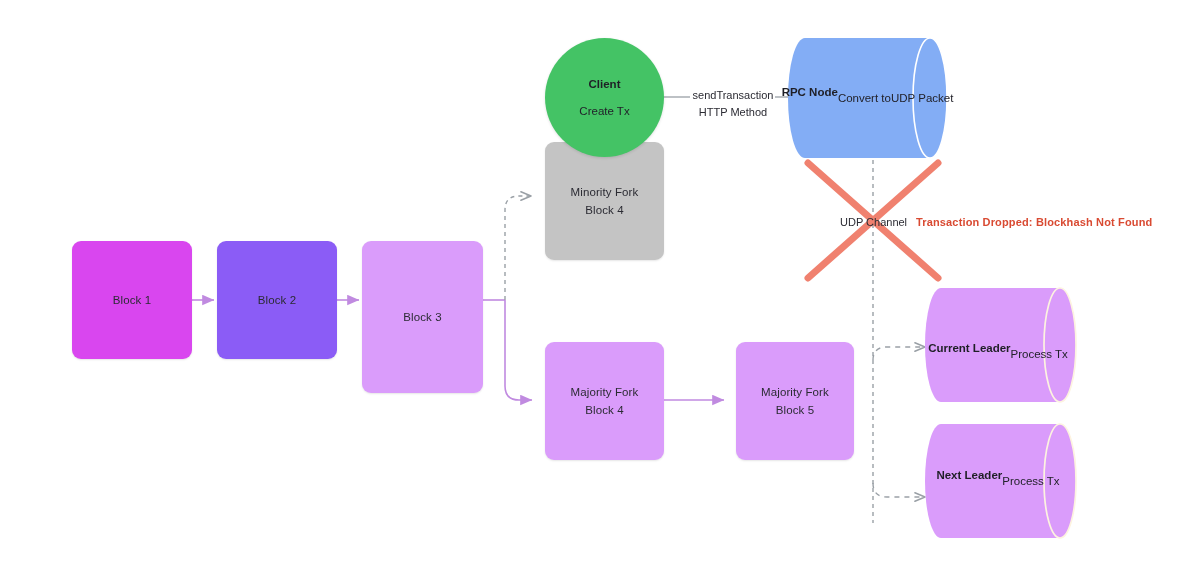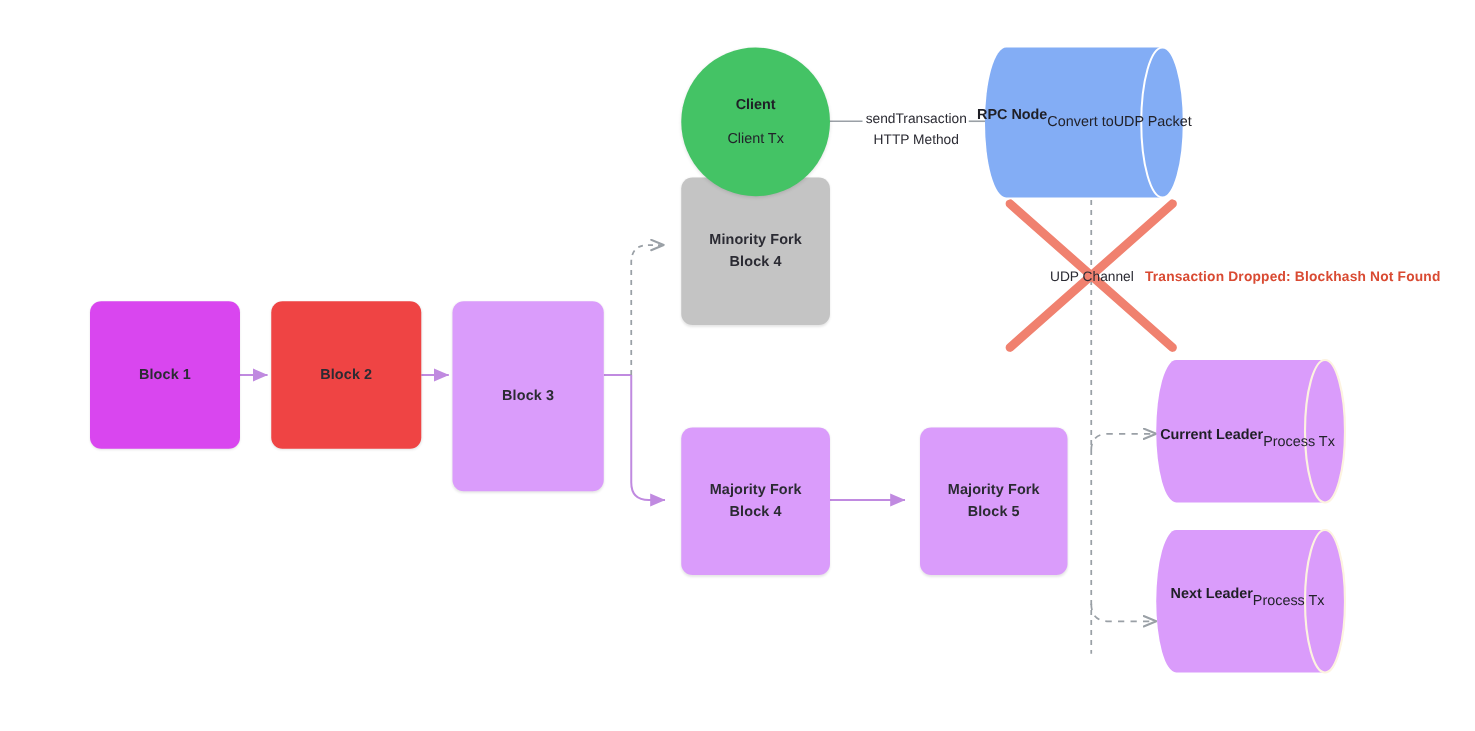--- a/index.html
+++ b/index.html
@@ -27,21 +27,20 @@
     position: absolute;
     box-sizing: border-box;
     display: flex;
     flex-direction: column;
     align-items: center;
     justify-content: center;
   }
   .block {
     border-radius: 9px;
     box-shadow: 0 1px 2px rgba(0,0,0,0.10);
-    font-weight: bold;
   }
   .block .ttl {
     font-size: 11.5px;
     color: #2b2b33;
     line-height: 18px;
     text-align: center;
     letter-spacing: 0.1px;
   }
   .block .sub {
     font-size: 11.5px;
@@ -150,21 +149,21 @@
     <path d="M873,483 Q873,497 887,497 L925,497" fill="none" stroke="#9aa0a6" stroke-width="1.4" stroke-dasharray="5 5" marker-end="url(#ah-gray)"></path>
 
     <line x1="808" y1="163" x2="938" y2="278" stroke="#f0816f" stroke-width="7" stroke-linecap="round"></line>
     <line x1="938" y1="163" x2="808" y2="278" stroke="#f0816f" stroke-width="7" stroke-linecap="round"></line>
   </svg>
 
   <div class="node block" style="left:72px; top:241px; width:120px; height:118px; background:#d946ef;">
     <div class="ttl">Block 1</div>
   </div>
 
-  <div class="node block" style="left:217px; top:241px; width:120px; height:118px; background:#ef4444;">
+  <div class="node block" style="left:217px; top:241px; width:120px; height:118px; background:#8b5cf6;">
     <div class="ttl">Block 2</div>
   </div>
 
   <div class="node block" style="left:362px; top:241px; width:121px; height:152px; background:#da9cfb;">
     <div class="ttl">Block 3</div>
   </div>
 
   <div class="node block" style="left:545px; top:142px; width:119px; height:118px; background:#c4c4c4;">
     <div class="ttl">Minority Fork</div>
     <div class="sub">Block 4</div>
@@ -175,21 +174,21 @@
     <div class="sub">Block 4</div>
   </div>
 
   <div class="node block" style="left:736px; top:342px; width:118px; height:118px; background:#da9cfb;">
     <div class="ttl">Majority Fork</div>
     <div class="sub">Block 5</div>
   </div>
 
   <div class="node circle-node" style="left:545px; top:38px; width:119px; height:119px; background:#44c365;">
     <div class="ttl">Client</div>
-    <div class="sub">Client Tx</div>
+    <div class="sub">Create Tx</div>
   </div>
 
   <svg class="layer" viewBox="0 0 1180 585">
     <g>
       <path d="M805,38 L930,38 A17,60 0 0 1 930,158 L805,158 A17,60 0 0 1 805,38 Z" fill="#83adf5"></path>
       <path d="M930,38 A17,60 0 0 1 930,158 A17,60 0 0 1 930,38 Z" fill="#83adf5" stroke="#ffffff" stroke-width="1.6"></path>
     </g>
   </svg>
   <div class="cyl-label" style="left:805px; top:38px; width:125px; height:120px;">
     <div class="ttl">RPC Node</div>

